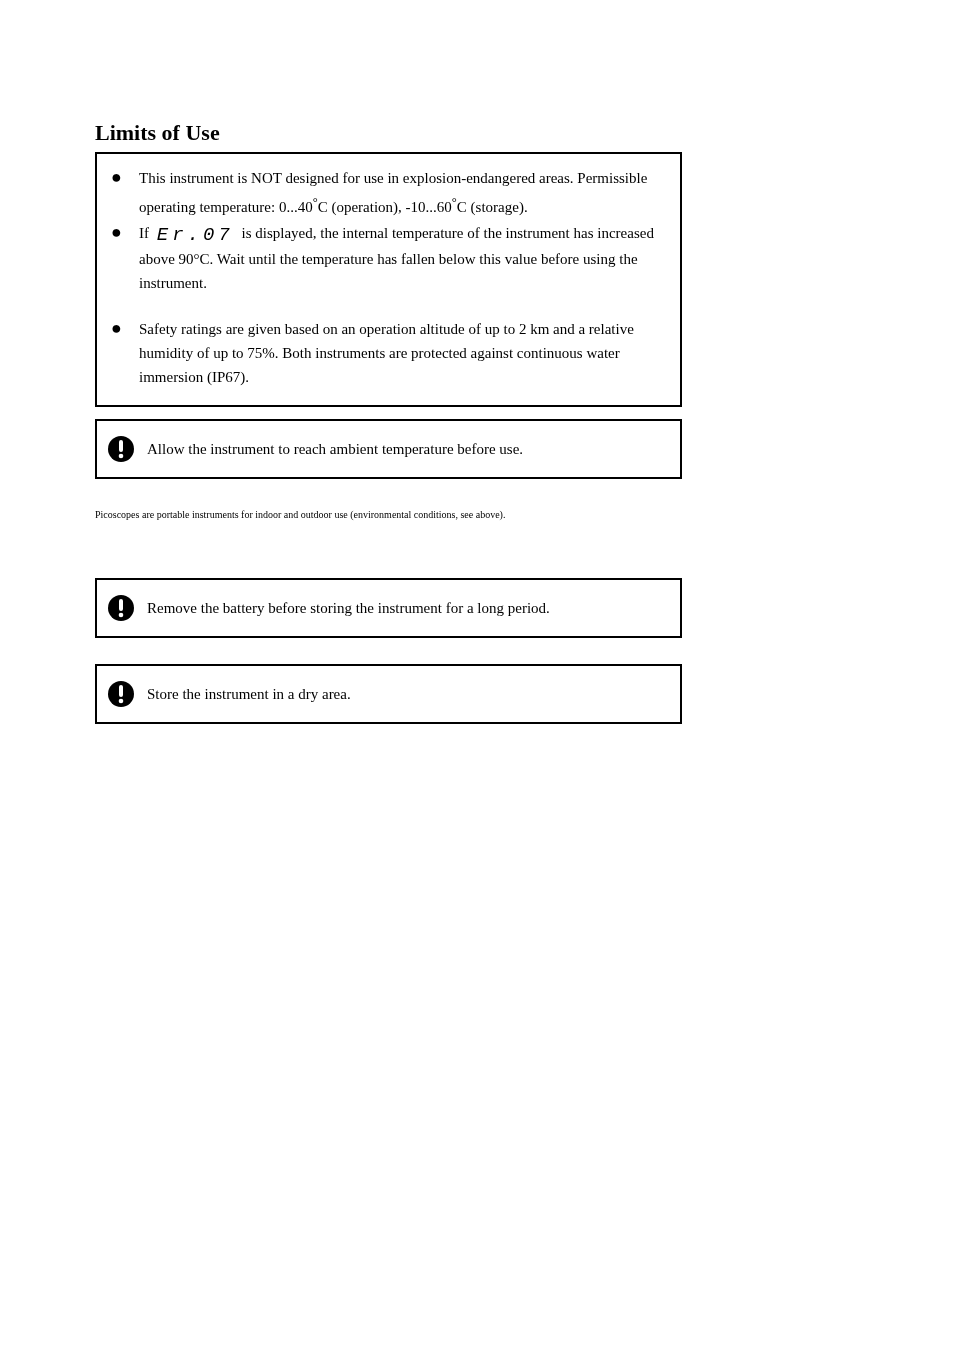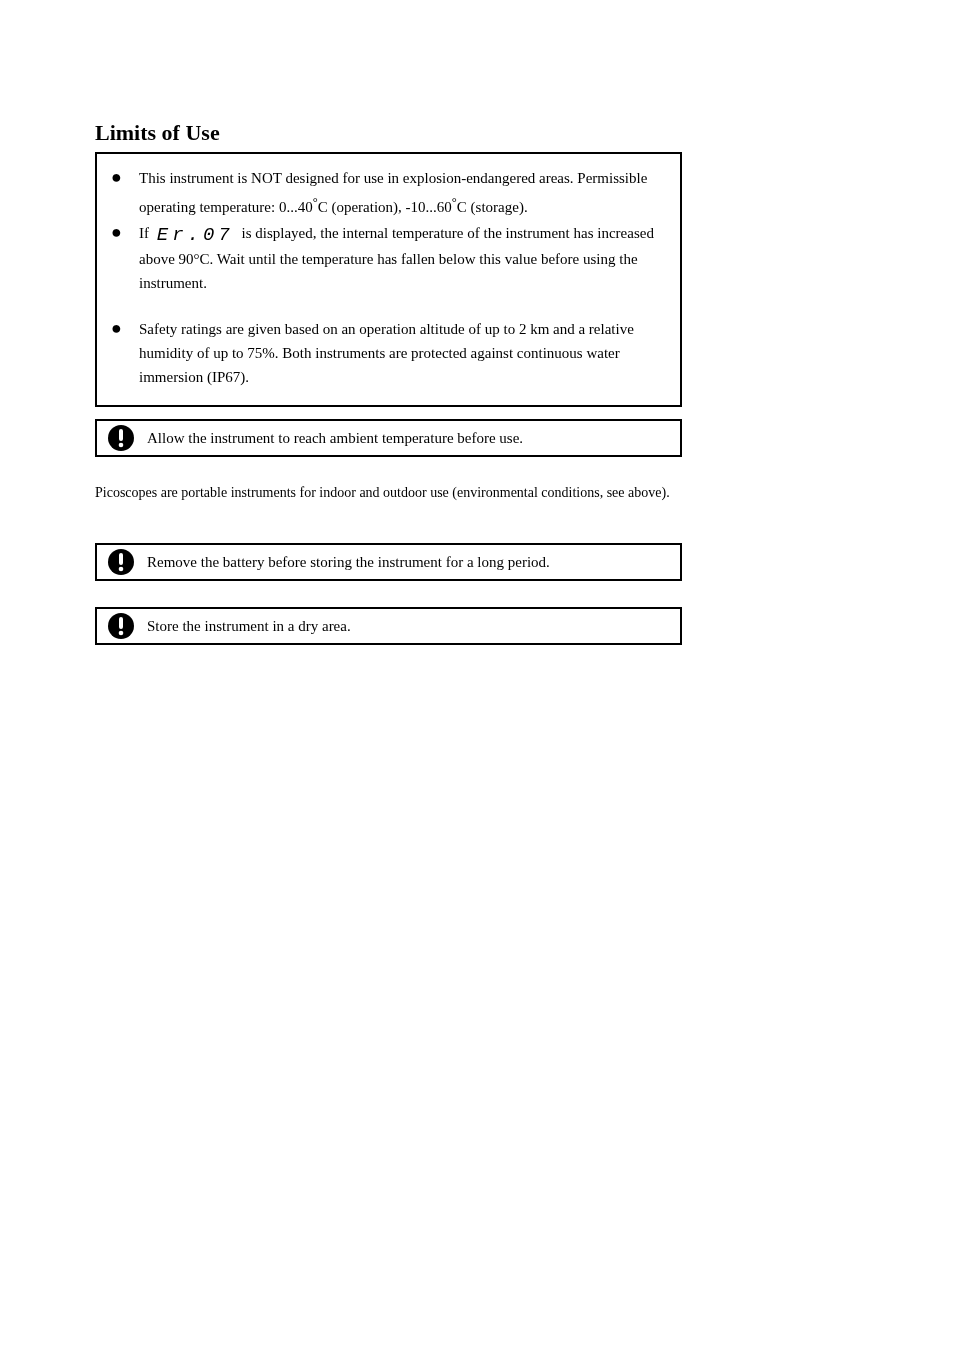--- a/index.html
+++ b/index.html
@@ -53,42 +53,42 @@
     font-style: italic;
     letter-spacing: 4px;
     font-size: 19px;
     display: inline-block;
     vertical-align: middle;
     padding: 0 4px;
   }
   .important-box {
     display: flex;
     align-items: center;
-    padding: 3px 10px;
+    padding: 14px 10px;
     margin-bottom: 26px;
     min-height: 36px;
   }
   .exclaim {
     width: 28px;
     height: 28px;
     flex: 0 0 28px;
     margin-right: 12px;
   }
   .exclaim-svg {
     display: block;
   }
   .important-text {
     font-size: 15px;
     line-height: 18px;
     flex: 1;
   }
   .para {
-    font-size: 14px;
+    font-size: 10px;
     line-height: 20px;
-    margin: 18px 0 0 0;
+    margin: 18px 0 13px 0;
   }
   .spacer { height: 18px; }
 </style>
 </head>
 <body>
 
 <div class="page">
 
   <div class="section-title">Limits of Use</div>
 

